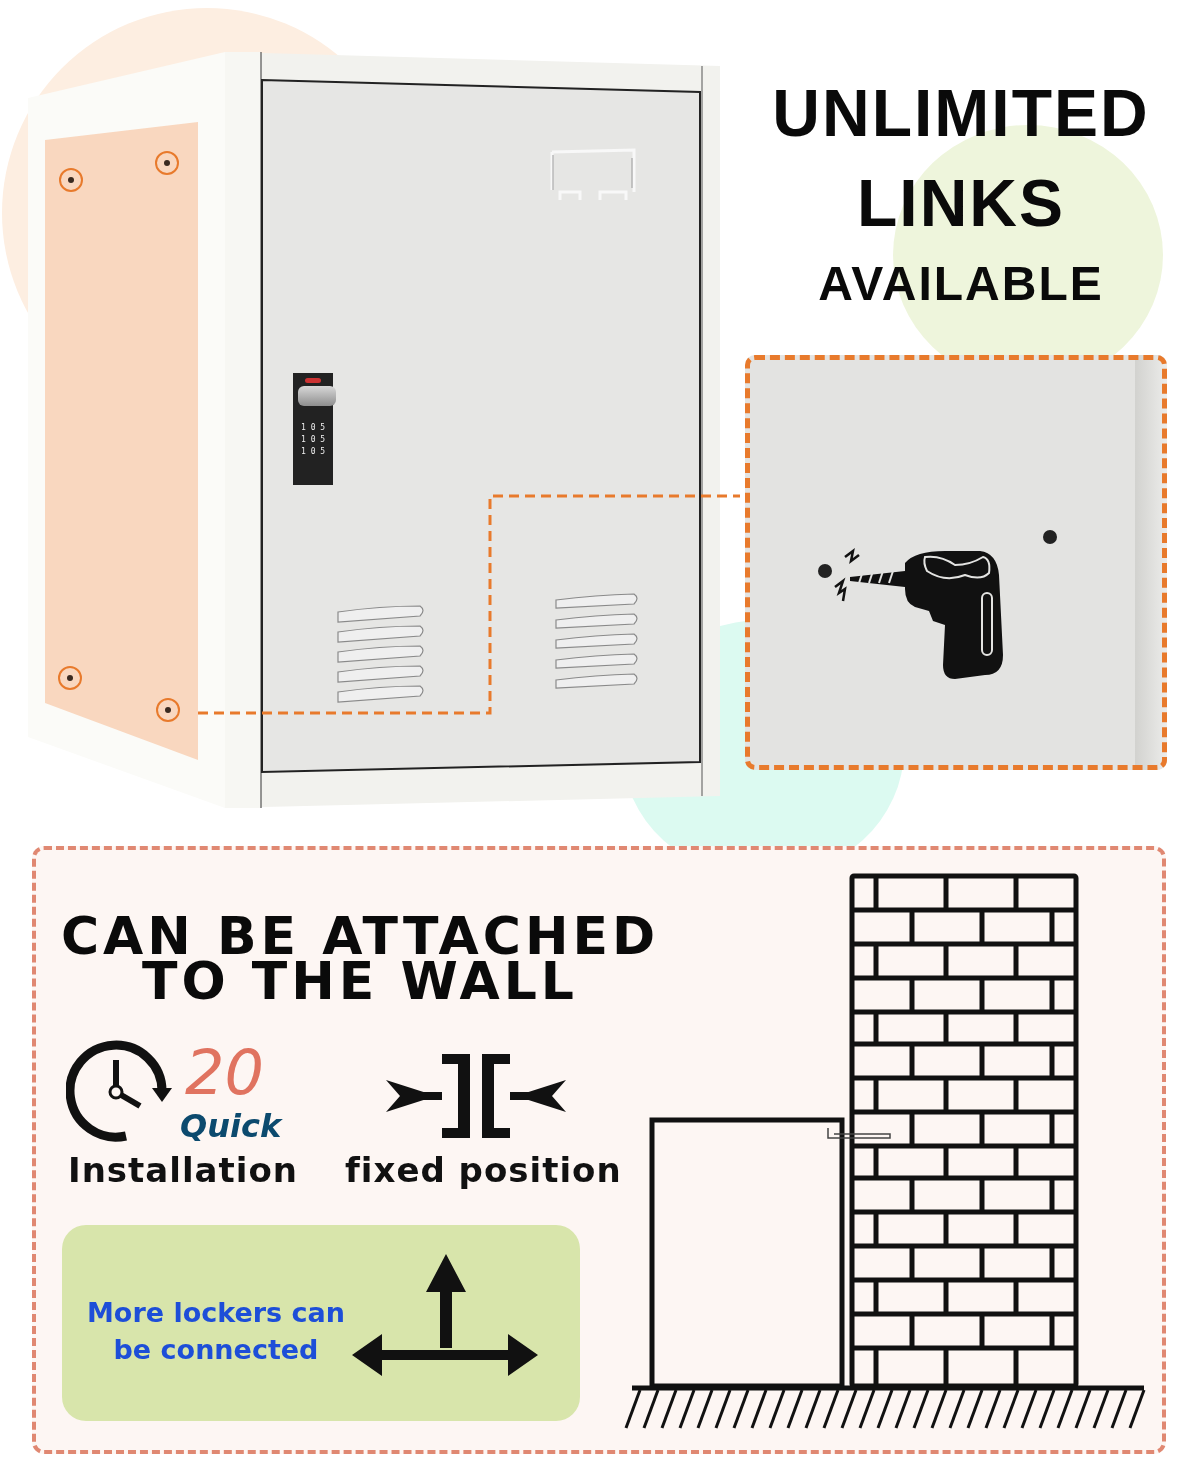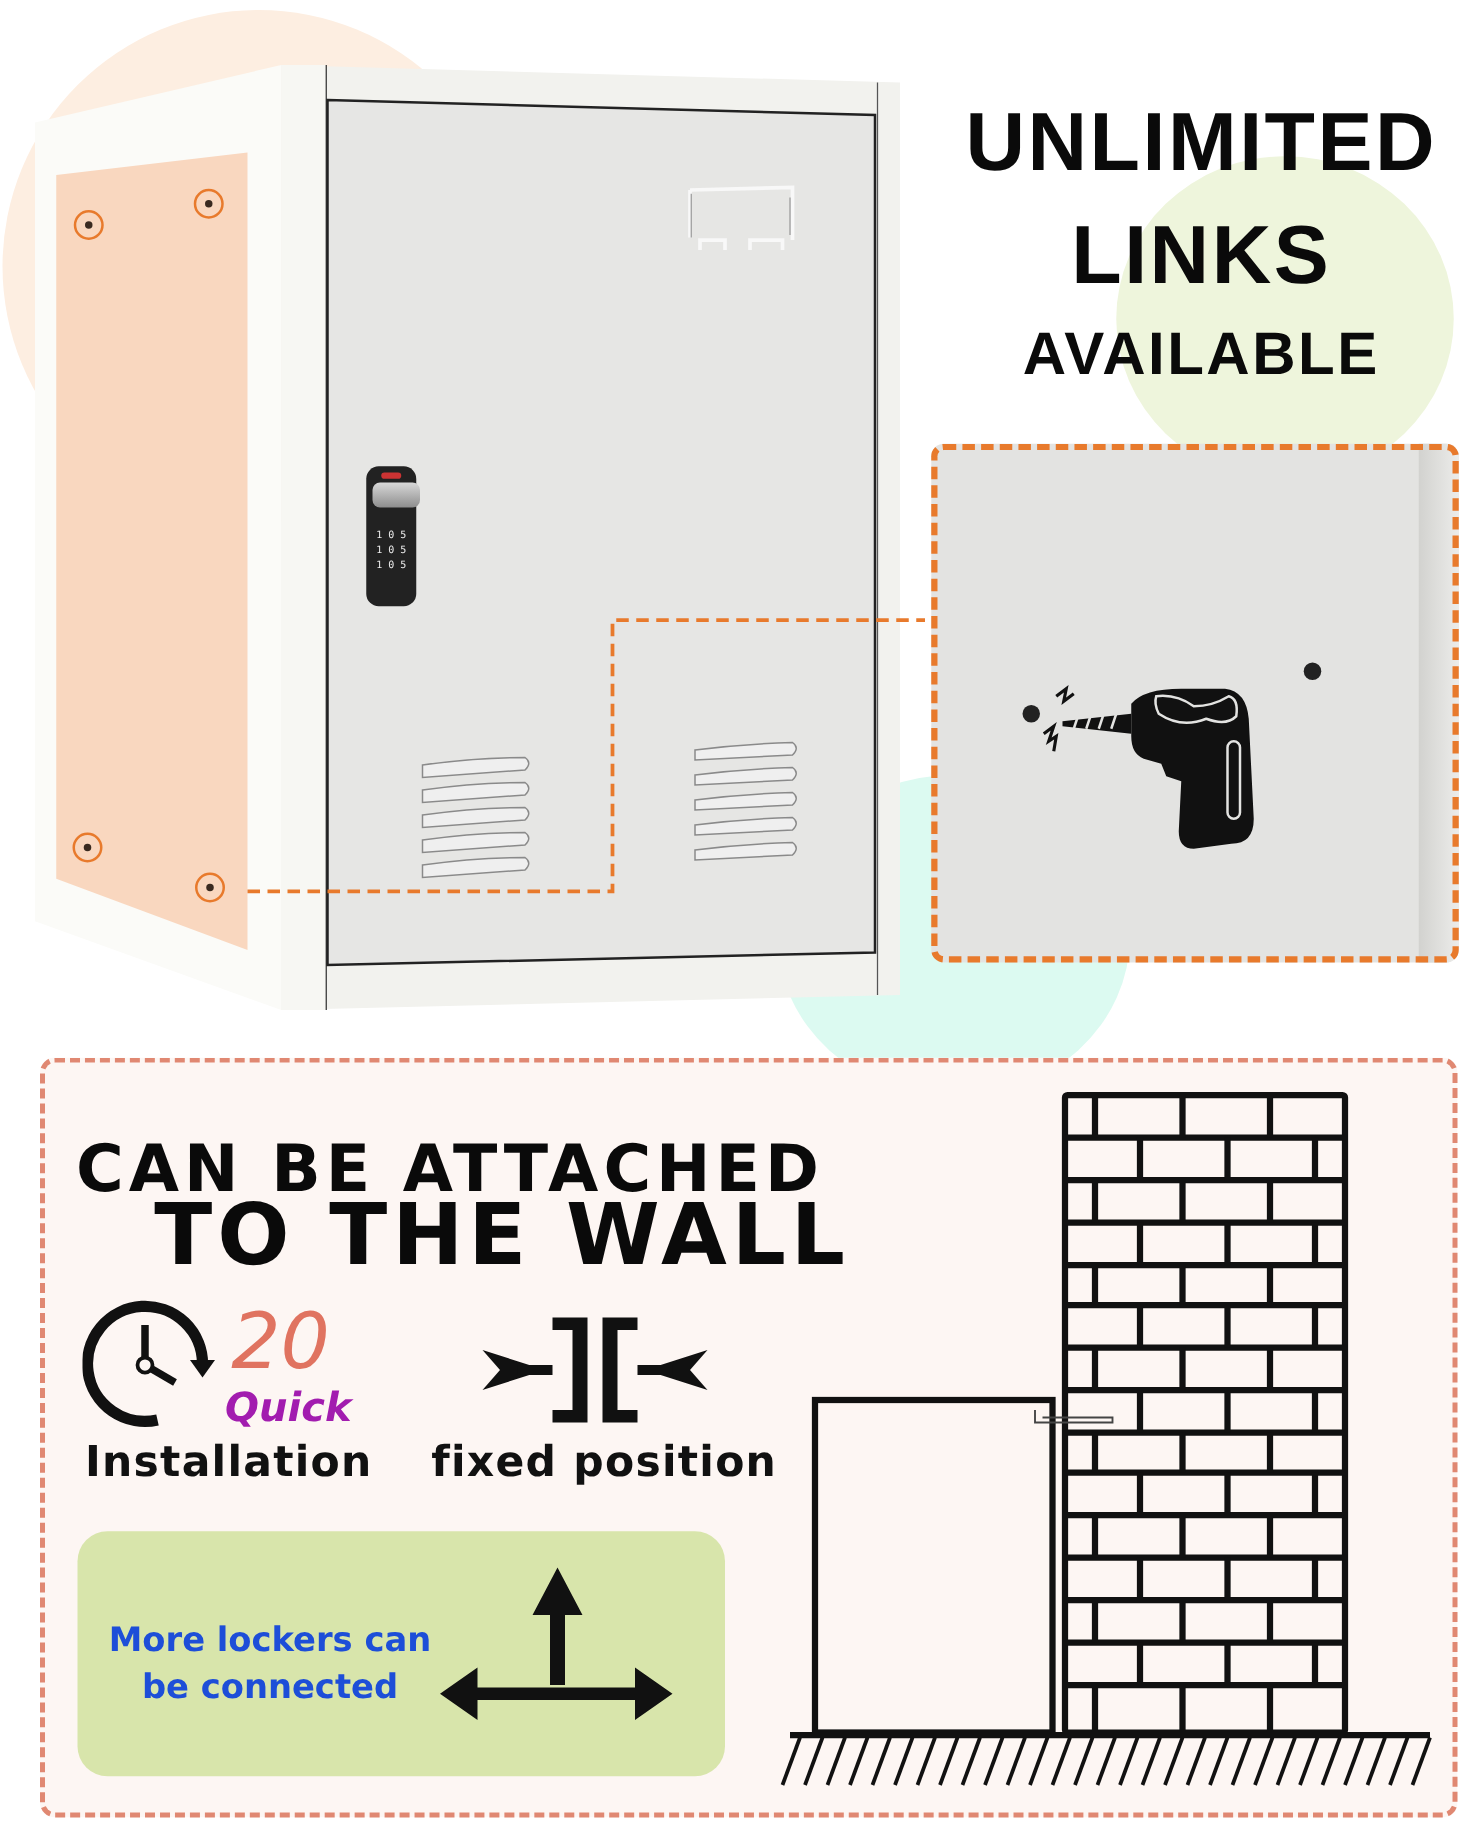--- a/index.html
+++ b/index.html
@@ -60,21 +60,21 @@
       <path d="M556,600 Q596,595 634,594 Q640,598 634,604 L556,608 Z"></path>
       <path d="M556,620 Q596,615 634,614 Q640,618 634,624 L556,628 Z"></path>
       <path d="M556,640 Q596,635 634,634 Q640,638 634,644 L556,648 Z"></path>
       <path d="M556,660 Q596,655 634,654 Q640,658 634,664 L556,668 Z"></path>
       <path d="M556,680 Q596,675 634,674 Q640,678 634,684 L556,688 Z"></path>
     </g>
 
     <path d="M198,713 L490,713 L490,496 L745,496" fill="none" stroke="#e87a2c" stroke-width="3" stroke-dasharray="10,6"></path>
   </svg>
   
-  <div class="abs" style="left:293px;top:373px;width:40px;height:112px;background:#222;border-radius:10px;">
+  <div class="abs" style="left:293px;top:373px;width:40px;height:112px;background:#222;border-radius:0;">
     <div class="abs" style="left:5px;top:13px;width:38px;height:20px;background:linear-gradient(#d8d8d8,#8e8e8e);border-radius:6px;"></div>
     <div class="abs" style="left:12px;top:5px;width:16px;height:5px;background:#c33;border-radius:3px;"></div>
     <div class="abs" style="left:8px;top:49px;width:26px;font-family:'DejaVu Sans Mono',monospace;font-size:8px;line-height:12px;color:#eee;">
       <div>1 0 5</div>
       <div>1 0 5</div>
       <div>1 0 5</div>
     </div>
   </div>
 </div>
 
@@ -99,31 +99,31 @@
     <path d="M100,48 Q110,36 140,36 L175,36 Q192,38 194,60 L198,140 Q198,160 180,160 L150,164 Q138,164 138,150 L140,110 L128,106 L124,96 L110,92 Q100,88 100,74 Z" fill="#111"></path>
     <path d="M120,42 Q136,40 150,50 Q165,50 178,42 Q186,44 184,58 Q176,66 160,60 Q140,68 122,56 Q118,48 120,42 Z" fill="none" stroke="#e3e3e1" stroke-width="2"></path>
     <rect x="177" y="78" width="10" height="62" rx="5" fill="none" stroke="#e3e3e1" stroke-width="2"></rect>
   </svg>
 </div>
 <div class="panel-dash" style="left:745px;top:355px;width:422px;height:415px;"></div>
 
 <div class="feature-box"></div>
 
 <div class="wall-title" style="left:40px;top:886px;width:640px;font-size:52px;margin-top:24px;">CAN BE ATTACHED</div>
-<div class="wall-title" style="left:40px;top:955px;width:640px;font-size:68px;text-align:right;">TO THE WALL</div>
+<div class="wall-title" style="left:40px;top:955px;width:640px;font-size:52px;">TO THE WALL</div>
 
 <svg class="abs" style="left:66px;top:1040px;" width="120" height="104" viewBox="0 0 120 104">
   <path d="M96,52 A46,46 0 1 0 60,96" fill="none" stroke="#111" stroke-width="9"></path>
   <path d="M86,48 L106,48 L96,62 Z" fill="#111"></path>
   <line x1="50" y1="20" x2="50" y2="52" stroke="#111" stroke-width="6"></line>
   <line x1="50" y1="52" x2="74" y2="66" stroke="#111" stroke-width="6"></line>
   <circle cx="50" cy="52" r="6" fill="#fdf6f3" stroke="#111" stroke-width="3"></circle>
 </svg>
 <div class="abs" style="left:185px;top:1042px;font-size:62px;font-weight:400;font-style:italic;color:#e07360;line-height:1;">20</div>
-<div class="abs" style="left:180px;top:1110px;font-size:32px;font-weight:900;font-style:italic;color:#a21caf;line-height:1;">Quick</div>
+<div class="abs" style="left:180px;top:1110px;font-size:32px;font-weight:900;font-style:italic;color:#0c4a6e;line-height:1;">Quick</div>
 <div class="icon-caption" style="left:68px;top:1150px;">Installation</div>
 
 <svg class="abs" style="left:384px;top:1050px;" width="184" height="92" viewBox="0 0 184 92">
   <path d="M2,30 L52,46 L2,62 L16,46 Z" fill="#111"></path>
   <rect x="30" y="42" width="28" height="8" fill="#111"></rect>
   <path d="M182,30 L132,46 L182,62 L168,46 Z" fill="#111"></path>
   <rect x="126" y="42" width="28" height="8" fill="#111"></rect>
   <path d="M58,4 L86,4 L86,88 L58,88 L58,78 L74,78 L74,14 L58,14 Z" fill="#111"></path>
   <path d="M126,4 L98,4 L98,88 L126,88 L126,78 L110,78 L110,14 L126,14 Z" fill="#111"></path>
 </svg>

